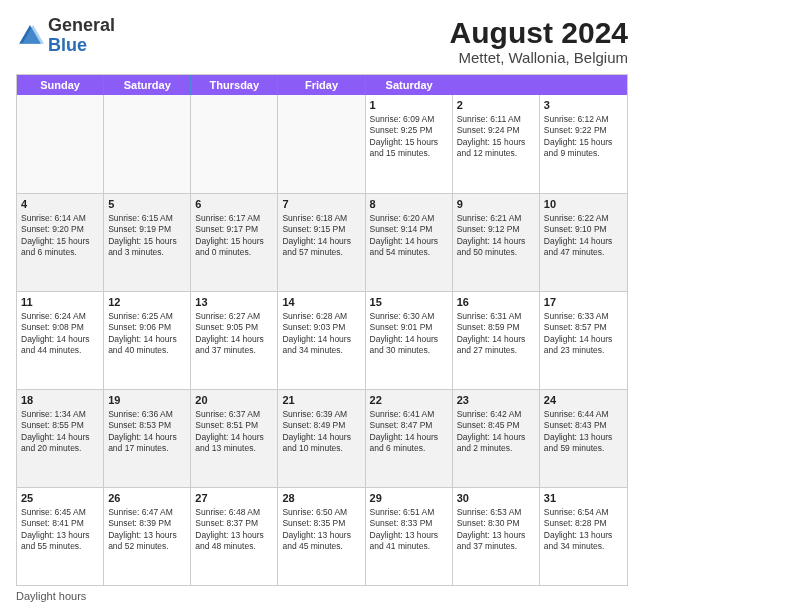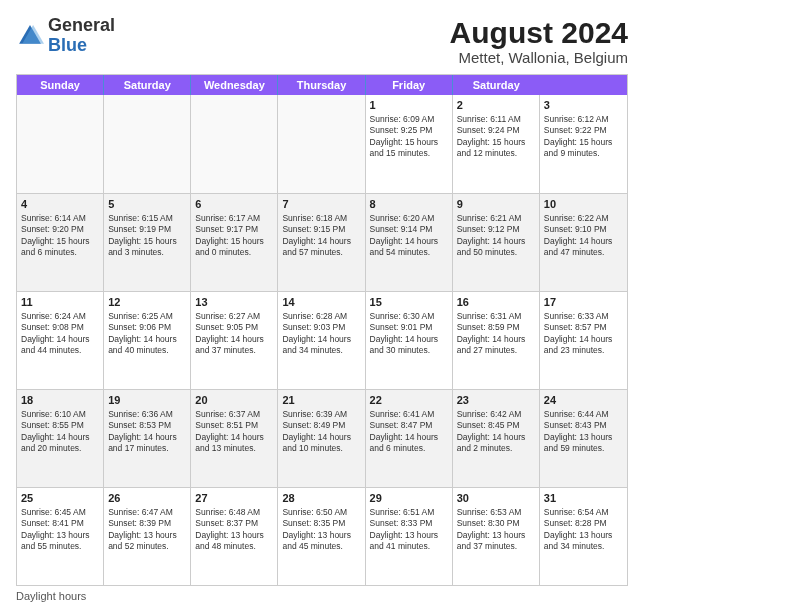--- a/index.html
+++ b/index.html
@@ -127,21 +127,20 @@
     <div class="title-block">
       <div class="main-title">August 2024</div>
       <div class="subtitle">Mettet, Wallonia, Belgium</div>
     </div>
   </div>
 
   <div class="calendar">
     <div class="cal-header">
     <div class="cal-header-cell">Sunday</div>
         <div class="cal-header-cell">Saturday</div>
-        <div class="cal-header-cell">Wednesday</div>
         <div class="cal-header-cell">Thursday</div>
         <div class="cal-header-cell">Friday</div>
         <div class="cal-header-cell">Saturday</div>
       </div>
     <div class="cal-body">
     <div class="cal-row">
           <div class="cal-cell empty"></div>
           <div class="cal-cell empty"></div>
           <div class="cal-cell empty"></div>
           <div class="cal-cell empty"></div>
@@ -265,21 +264,21 @@
             <span class="day-num">17</span>
             <div>Sunrise: 6:33 AM</div>
             <div>Sunset: 8:57 PM</div>
             <div>Daylight: 14 hours</div>
             <div>and 23 minutes.</div>
           </div>
         </div>
         <div class="cal-row">
           <div class="cal-cell shaded">
             <span class="day-num">18</span>
-            <div>Sunrise: 6:10 AM</div>
+            <div>Sunrise: 1:34 AM</div>
             <div>Sunset: 8:55 PM</div>
             <div>Daylight: 14 hours</div>
             <div>and 20 minutes.</div>
           </div>
           <div class="cal-cell shaded">
             <span class="day-num">19</span>
             <div>Sunrise: 6:36 AM</div>
             <div>Sunset: 8:53 PM</div>
             <div>Daylight: 14 hours</div>
             <div>and 17 minutes.</div>

